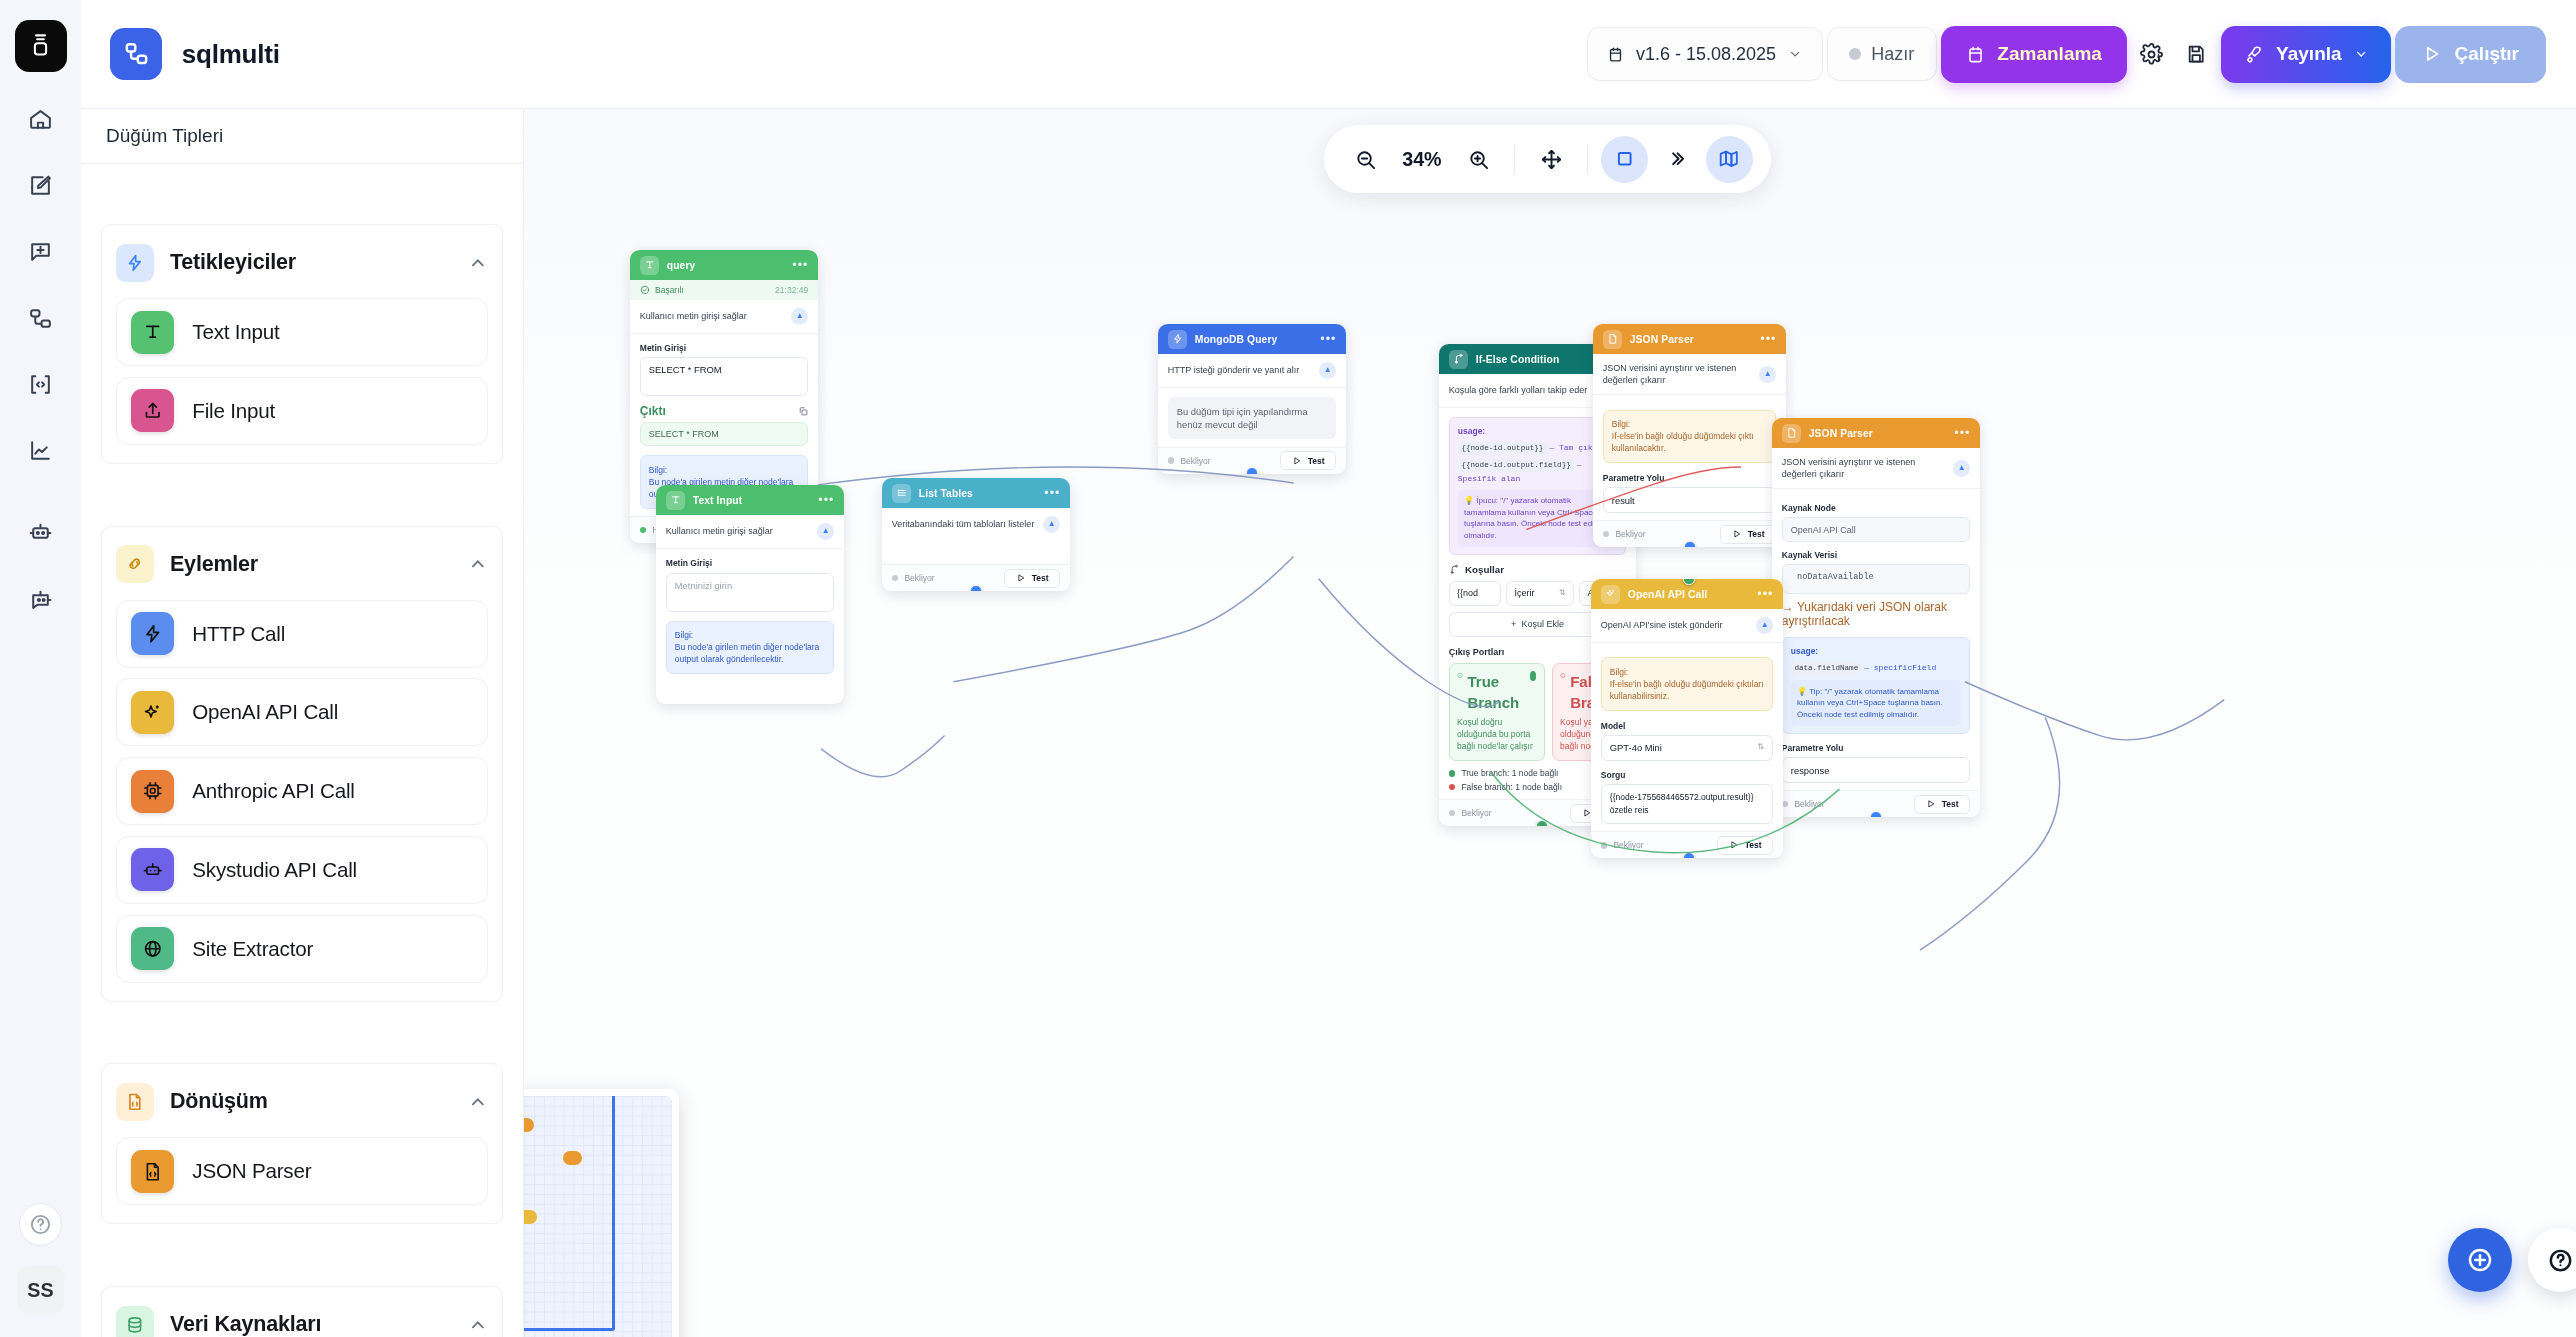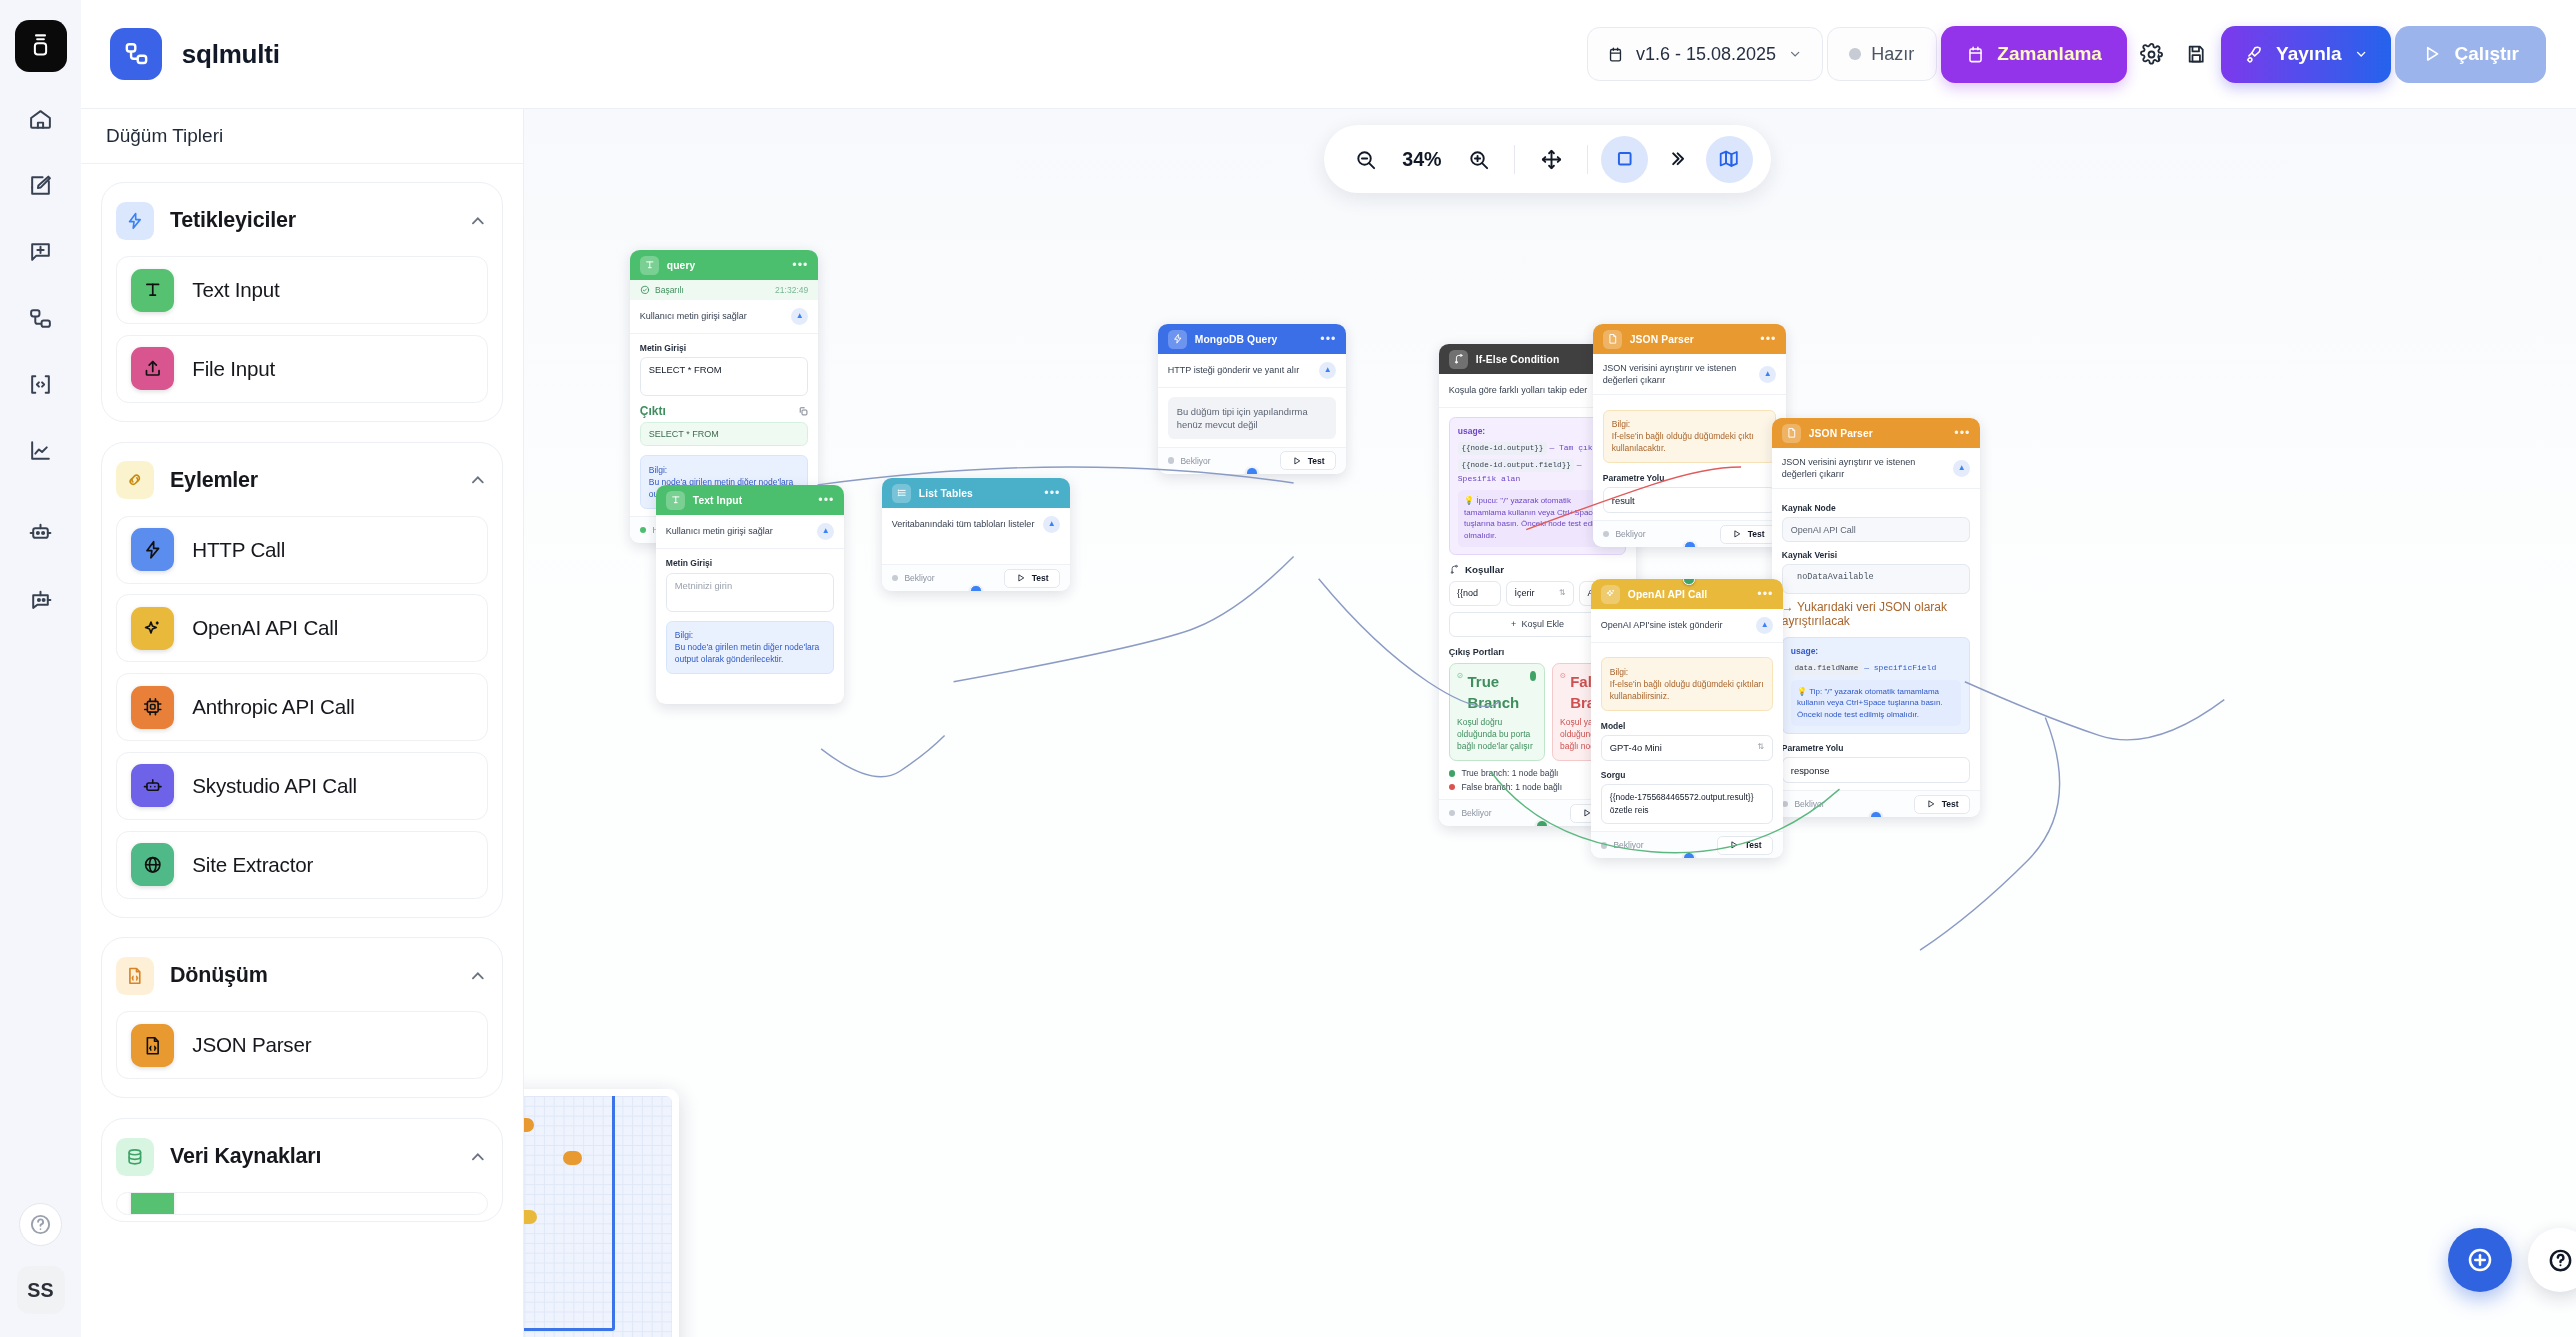--- a/index.html
+++ b/index.html
@@ -71,21 +71,21 @@
   }
 
   
   .palette{
     position:absolute;left:81px;top:109px;width:443px;height:1228px;background:#ffffff;
     border-right:0.9px solid #eceff5;z-index:20;overflow:hidden;
   }
   .palette-head{height:55px;display:flex;align-items:center;padding:0 25px;
     border-bottom:0.9px solid #eef1f6;font-size:19px;color:#1f2937;}
   .palette-body{padding:18px 19.7px;display:flex;flex-direction:column;gap:19.7px;}
-  .group{border:0.9px solid #eceff4;border-radius:23px;background:#fff;padding:12.5px 14.3px 18px;}
+  .group{border:0.9px solid #eceff4;border-radius:10px;background:#fff;padding:12.5px 14.3px 18px;margin-top:42px;}
   .group-head{display:flex;align-items:center;gap:16px;height:50px;cursor:pointer;}
   .group-ico{width:38px;height:38px;border-radius:9.8px;display:flex;align-items:center;justify-content:center;}
   .group-name{font-size:21.5px;font-weight:600;color:#16181d;letter-spacing:-0.2px;}
   .chev{margin-left:auto;color:#6b7280;}
   .pitem{
     display:flex;align-items:center;gap:18px;height:68px;margin-top:10.7px;padding:0 14.3px;
     border:0.9px solid #eef0f4;border-radius:12.5px;background:#fff;cursor:grab;
   }
   .pitem-ico{width:43px;height:43px;border-radius:10.7px;display:flex;align-items:center;justify-content:center;
     box-shadow:0 1.8px 4.5px rgba(0,0,0,.12);}
@@ -738,21 +738,21 @@
         <div class="fld-label">Metin Girişi</div>
         <div class="fld-box fld-ta fld-muted">Metninizi girin</div>
         <div class="info-blue">
           <div>Bilgi:</div>
           <div>Bu node'a girilen metin diğer node'lara output olarak gönderilecektir.</div>
         </div>
       </div>
     </div>
 
     <div class="node" style="left:915px;top:235px;width:197px;">
-      <div class="n-head" style="background:#404040">
+      <div class="n-head" style="background:#0f766e">
         <div class="n-head-ico">
           <svg width="11.6" height="11.6" viewBox="0 0 24 24" fill="none" stroke="#fff" stroke-width="2" stroke-linecap="round">
               <path d="M7 20V10a5 5 0 0 1 5-5h3"></path>
               <circle cx="16.5" cy="5" r="2"></circle>
               <circle cx="7" cy="19" r="2"></circle>
             </svg>
         </div>
         <div class="n-title">If-Else Condition</div>
         <div class="n-dots">•••</div>
       </div>

